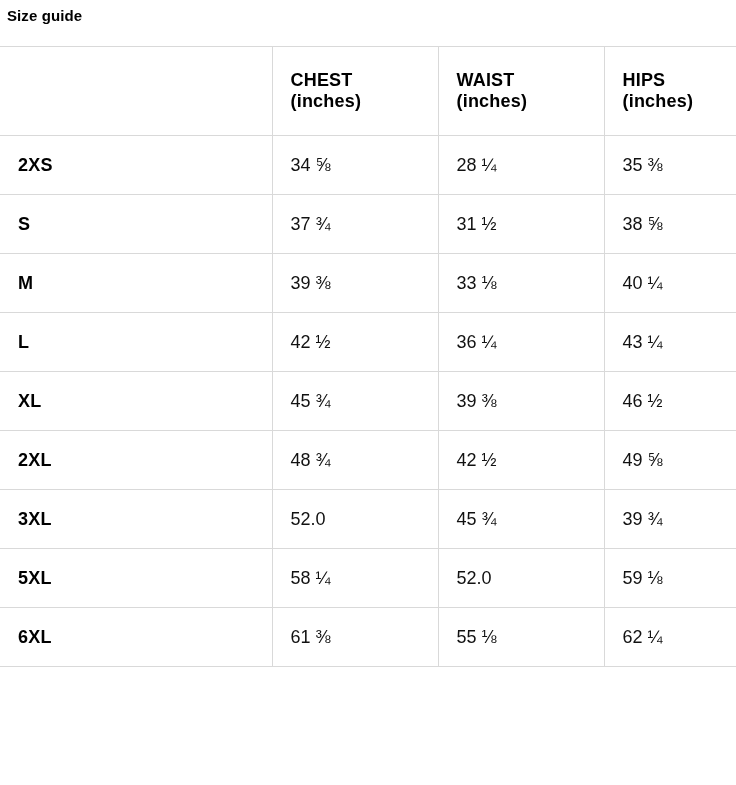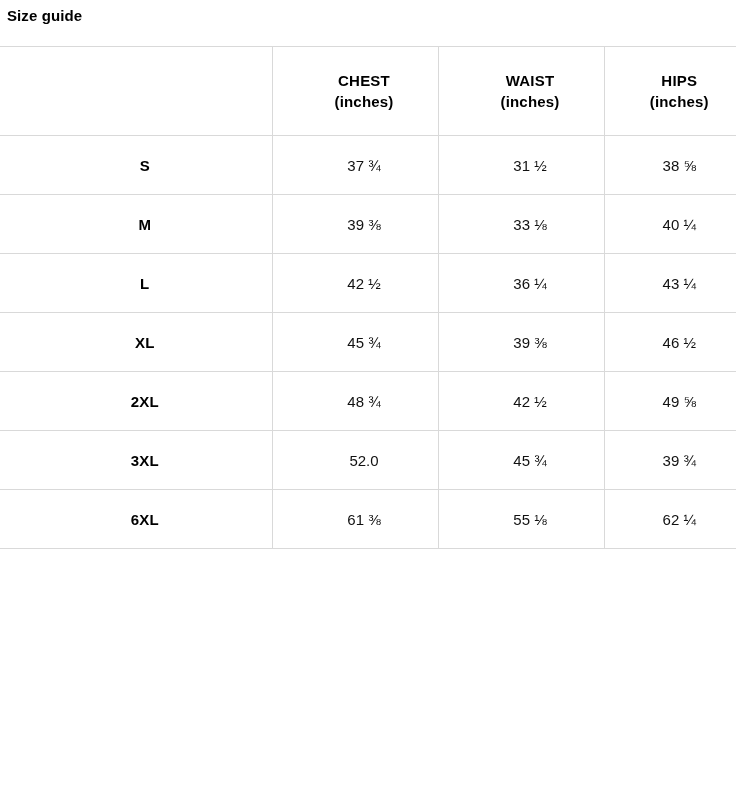--- a/index.html
+++ b/index.html
@@ -37,22 +37,22 @@
   table.size-table col.c2 { width: 166px; }
   table.size-table col.c3 { width: 132px; }
 
   table.size-table th,
   table.size-table td {
     border-top: 1px solid #d9d9d9;
     border-bottom: 1px solid #d9d9d9;
     border-right: 1px solid #d9d9d9;
     padding: 0 0 0 18px;
     vertical-align: middle;
-    text-align: center;
-    font-size: 15px;
+    text-align: left;
+    font-size: 18px;
     line-height: 21px;
     font-weight: normal;
     margin-top: 23px;
   }
   table.size-table th:first-child,
   table.size-table td:first-child {
     border-left: none;
   }
   table.size-table th:last-child,
   table.size-table td:last-child {
@@ -106,20 +106,26 @@
           <span class="hdr-line">(inches)</span>
         </th>
         <th>
           <span class="hdr-line">HIPS</span>
           <span class="hdr-line">(inches)</span>
         </th>
       </tr>
     </thead>
     <tbody>
       <tr>
+        <th class="row-label">2XS</th>
+        <td>34 ⅝</td>
+        <td>28 ¼</td>
+        <td>35 ⅜</td>
+      </tr>
+      <tr>
         <th class="row-label">S</th>
         <td>37 ¾</td>
         <td>31 ½</td>
         <td>38 ⅝</td>
       </tr>
       <tr>
         <th class="row-label">M</th>
         <td>39 ⅜</td>
         <td>33 ⅛</td>
         <td>40 ¼</td>
@@ -142,20 +148,26 @@
         <td>42 ½</td>
         <td>49 ⅝</td>
       </tr>
       <tr>
         <th class="row-label">3XL</th>
         <td>52.0</td>
         <td>45 ¾</td>
         <td>39 ¾</td>
       </tr>
       <tr>
+        <th class="row-label">5XL</th>
+        <td>58 ¼</td>
+        <td>52.0</td>
+        <td>59 ⅛</td>
+      </tr>
+      <tr>
         <th class="row-label">6XL</th>
         <td>61 ⅜</td>
         <td>55 ⅛</td>
         <td>62 ¼</td>
       </tr>
     </tbody>
   </table>
 
 </div>
 

